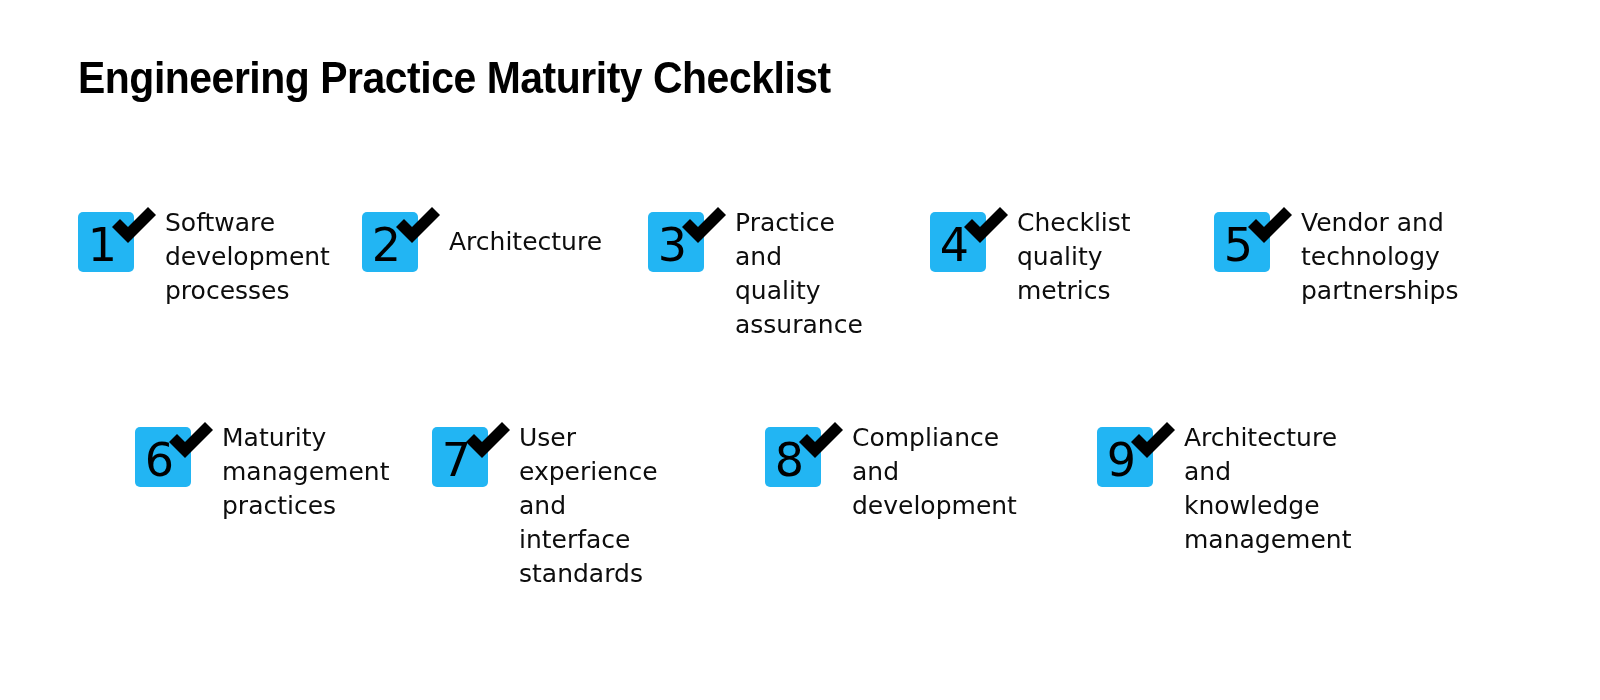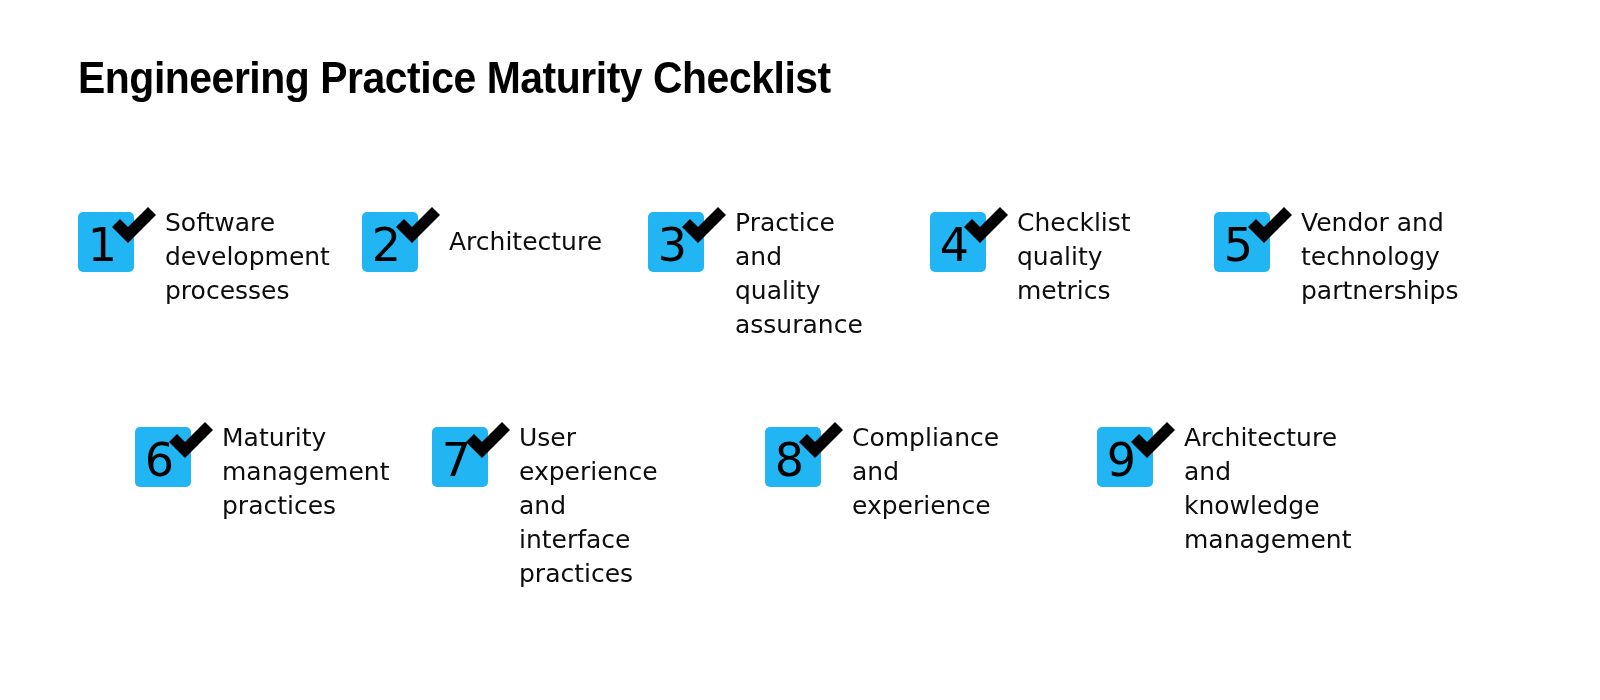--- a/index.html
+++ b/index.html
@@ -228,35 +228,35 @@
         <div class="badge-box" style="background: rgb(34, 181, 243);"></div>
         <div class="badge-num">7</div>
         <span class="check-icon">
           <svg viewBox="0 0 48 48" xmlns="http://www.w3.org/2000/svg">
             <polygon points="2,25 10,17 18,25 38,5 46,13 18,41" fill="#000000"></polygon>
           </svg>
         </span>
       </div>
       <div class="item-label">User experience
 and interface
-practices</div>
+standards</div>
     </div>
 
     <div class="item" style="left:765px;">
       <div class="badge-wrap">
         <div class="badge-box" style="background: rgb(34, 181, 243);"></div>
         <div class="badge-num">8</div>
         <span class="check-icon">
           <svg viewBox="0 0 48 48" xmlns="http://www.w3.org/2000/svg">
             <polygon points="2,25 10,17 18,25 38,5 46,13 18,41" fill="#000000"></polygon>
           </svg>
         </span>
       </div>
       <div class="item-label">Compliance and
-experience</div>
+development</div>
     </div>
 
     <div class="item" style="left:1097px;">
       <div class="badge-wrap">
         <div class="badge-box" style="background: rgb(34, 181, 243);"></div>
         <div class="badge-num">9</div>
         <span class="check-icon">
           <svg viewBox="0 0 48 48" xmlns="http://www.w3.org/2000/svg">
             <polygon points="2,25 10,17 18,25 38,5 46,13 18,41" fill="#000000"></polygon>
           </svg>

